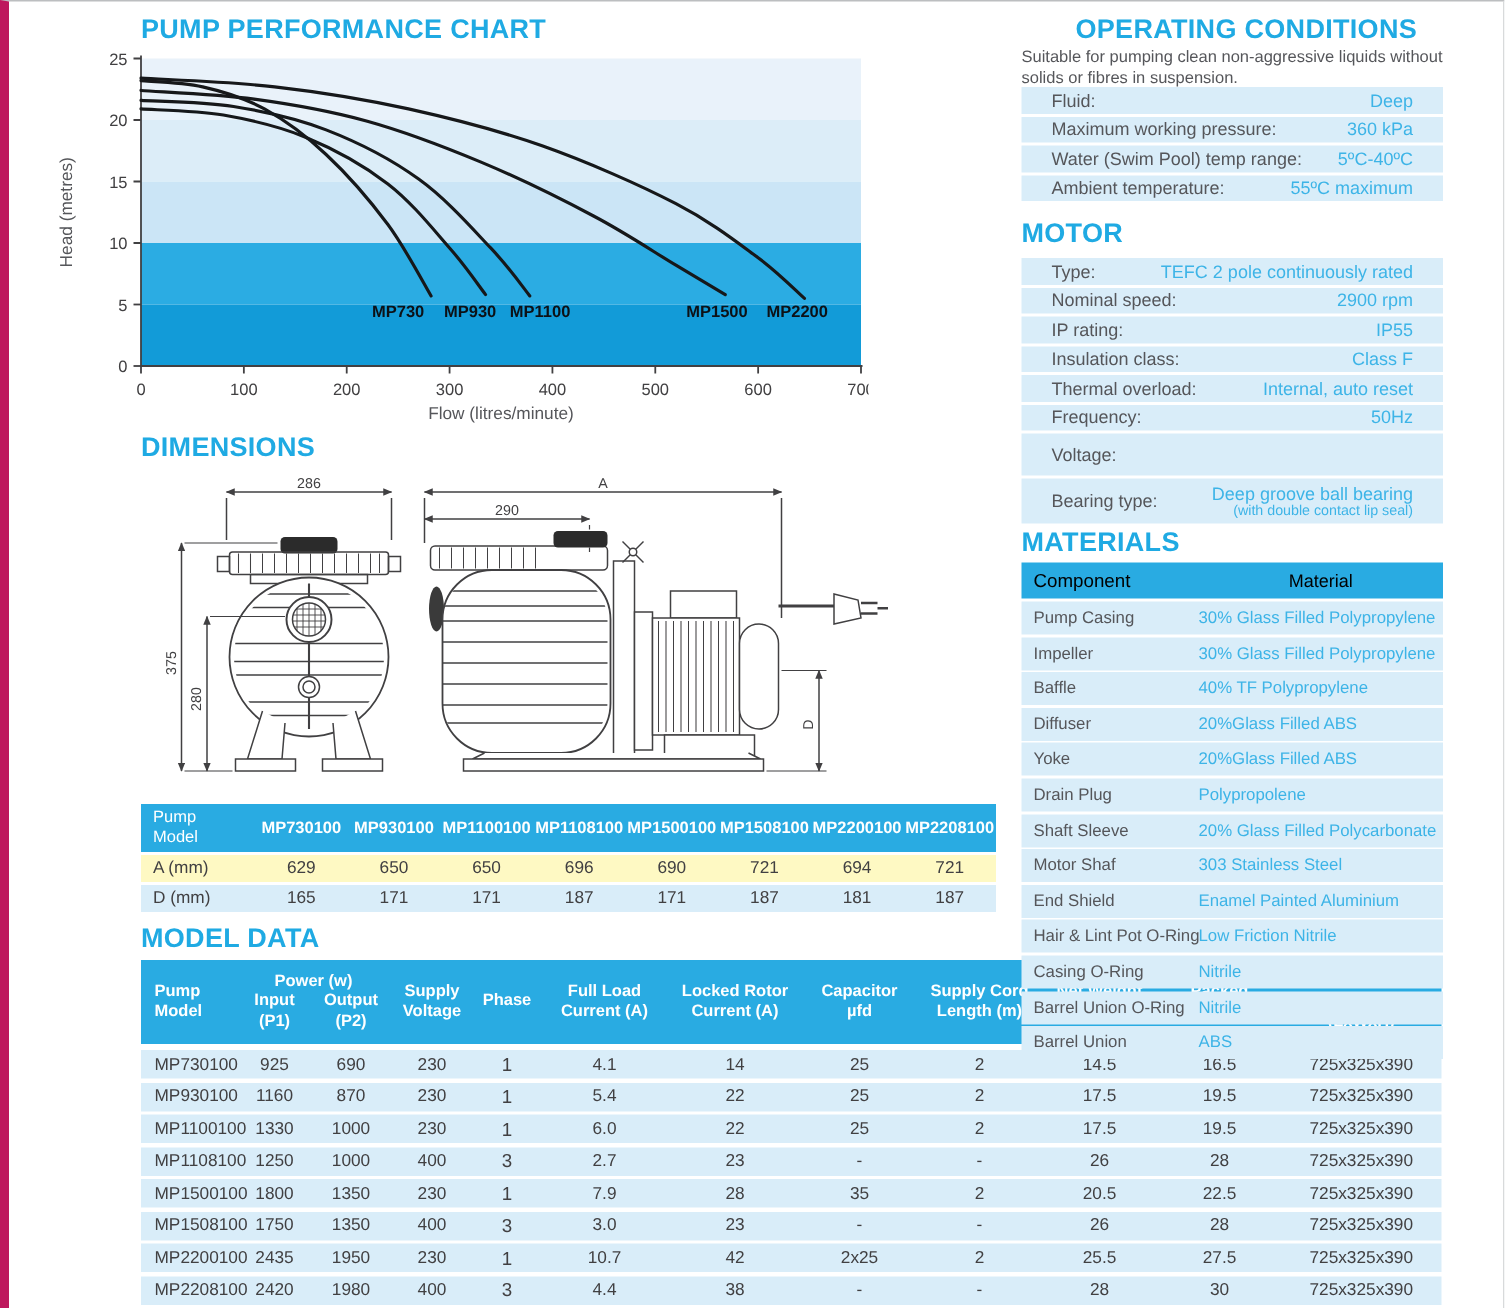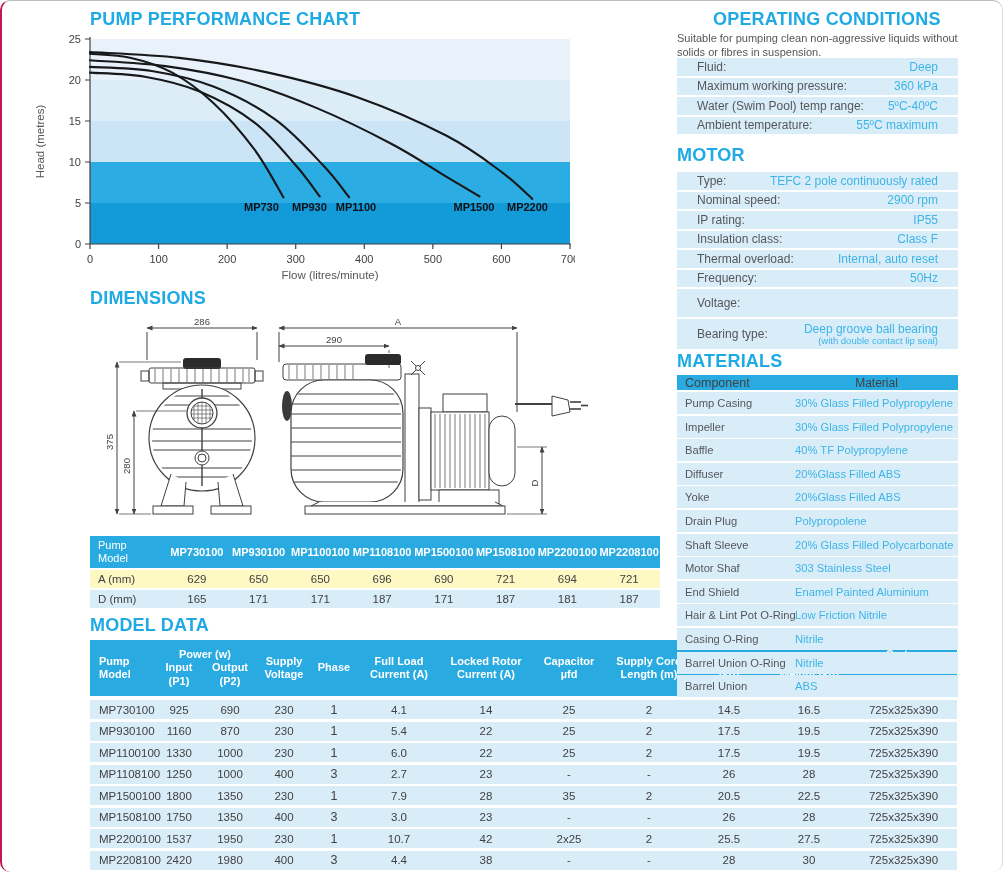--- a/index.html
+++ b/index.html
@@ -1,36 +1,35 @@
 <!DOCTYPE html>
 <html><head>
 <meta charset="utf-8">
 <style>
   * { margin:0; padding:0; box-sizing:border-box; }
   html,body { background:#fff; }
   body { font-family:"Liberation Sans","DejaVu Sans",sans-serif; }
   .page {
     position:relative; width:1003px; height:872px; background:#fff;
-    border-top:1px solid #bcbec0; border-left:2px solid #be185d; border-right:1px solid #d8dadb;
+    border-top:1px solid #bcbec0; border-left:6px solid #be185d; border-right:1px solid #d8dadb;
     overflow:hidden;
-    border-radius:10px;
   }
   .sec-title { position:absolute; font-size:18px; font-weight:700; color:#1faae3; letter-spacing:.2px; }
   .abs { position:absolute; }
 
   
   .kv-table { display:flex; flex-direction:column; gap:2px; }
   .kv-row { background:#d9edf9; display:flex; align-items:center; justify-content:space-between;
             min-height:17.5px; padding:0 20px; }
   .kv-label { font-size:12px; color:#55565a; white-space:nowrap; }
   .kv-value { font-size:12px; color:#3db4e7; text-align:right; white-space:pre-line; line-height:1.18; }
   .kv-note  { display:block; font-size:9.5px; color:#3db4e7; line-height:1.1; }
 
   
-  .mat-header { background:#29abe2; color:#404040; display:flex; align-items:center; height:15px; margin-bottom:2px; }
+  .mat-header { background:#29abe2; color:#000000; display:flex; align-items:center; height:24px; margin-bottom:2px; }
   .mat-header .c1 { width:118px; padding-left:8px; font-size:12.5px; }
   .mat-header .c2 { flex:1; text-align:center; font-size:12px; }
   .mat-rows { display:flex; flex-direction:column; gap:1.6px; }
   .mat-row { background:#d9edf9; display:flex; align-items:center; height:22px; }
   .mat-row .c1 { width:118px; padding-left:8px; font-size:11.2px; color:#55565a; white-space:nowrap; }
   .mat-row .c2 { flex:1; font-size:11.2px; color:#3db4e7; white-space:nowrap; }
 
   
   .dims-table { width:570px; font-size:11.5px; }
   .dims-grid { display:grid; grid-template-columns:76px repeat(8,1fr); }
@@ -422,21 +421,21 @@
           <div>3.0</div>
           <div>23</div>
           <div>-</div>
           <div>-</div>
           <div>26</div>
           <div>28</div>
           <div>725x325x390</div>
         </div>
         <div class="mdl-grid mdl-row">
           <div>MP2200100</div>
-          <div>1537</div>
+          <div>2435</div>
           <div>1950</div>
           <div>230</div>
           <div class="phase">1</div>
           <div>10.7</div>
           <div>42</div>
           <div>2x25</div>
           <div>2</div>
           <div>25.5</div>
           <div>27.5</div>
           <div>725x325x390</div>

